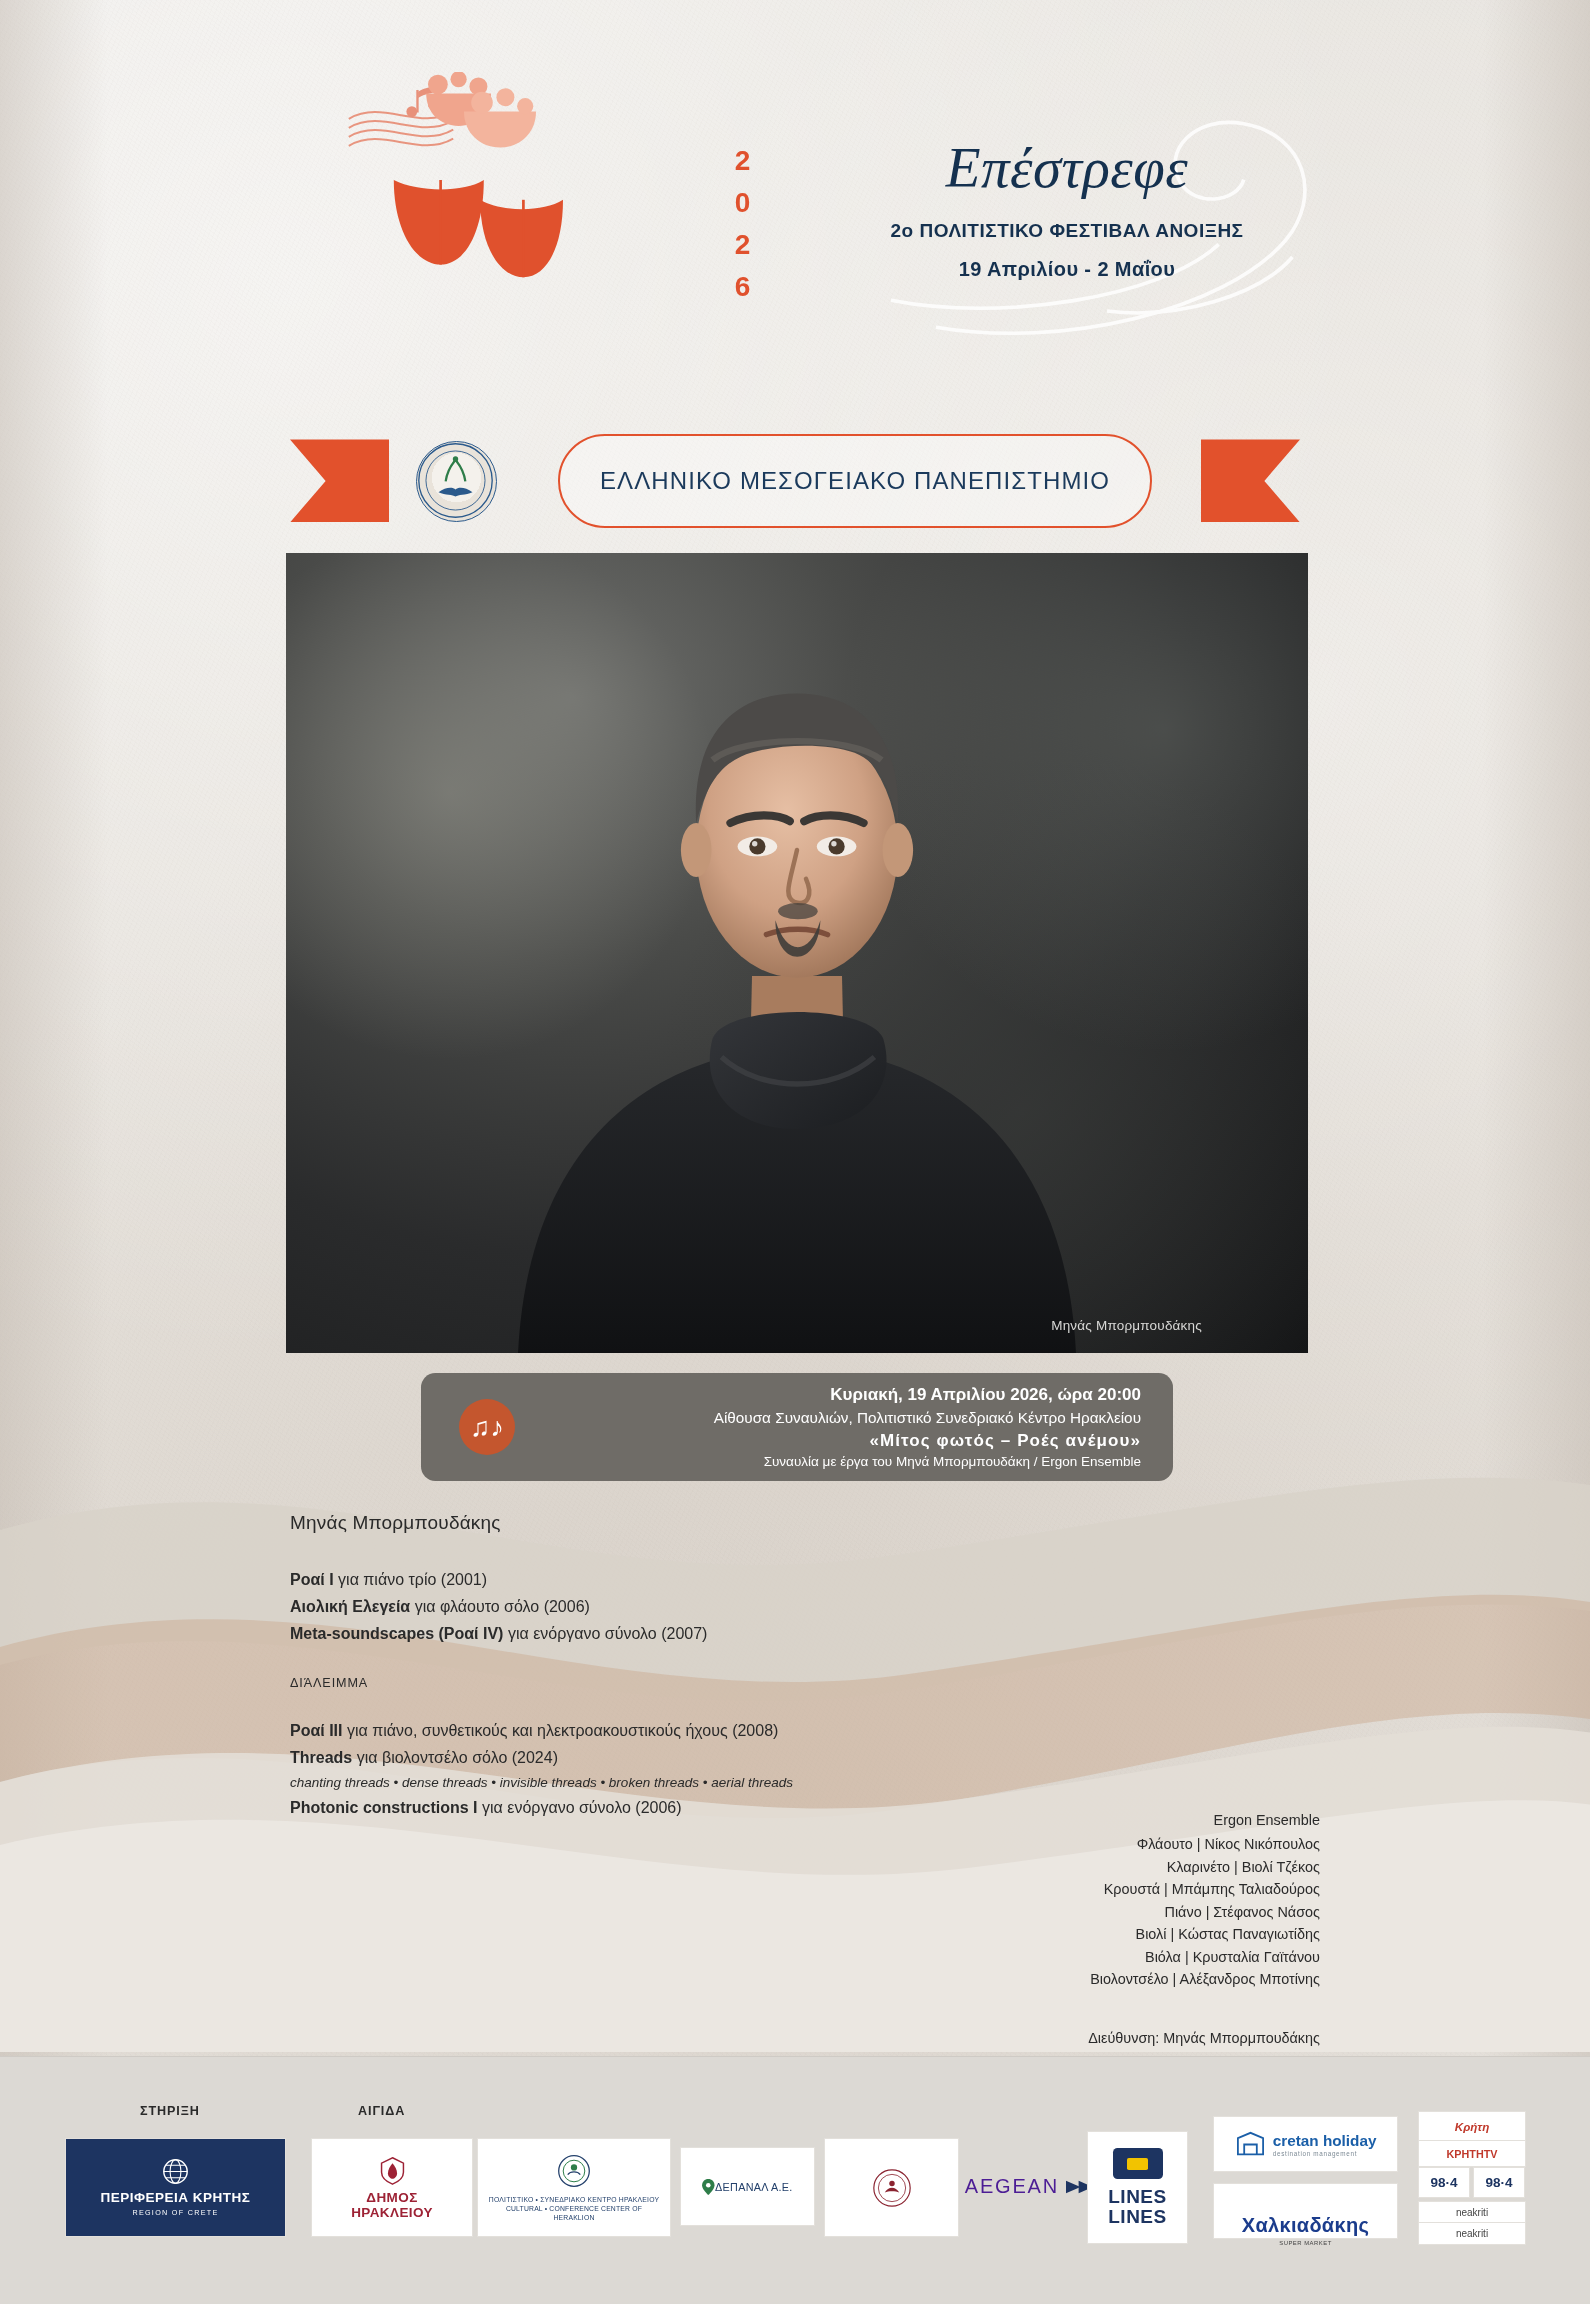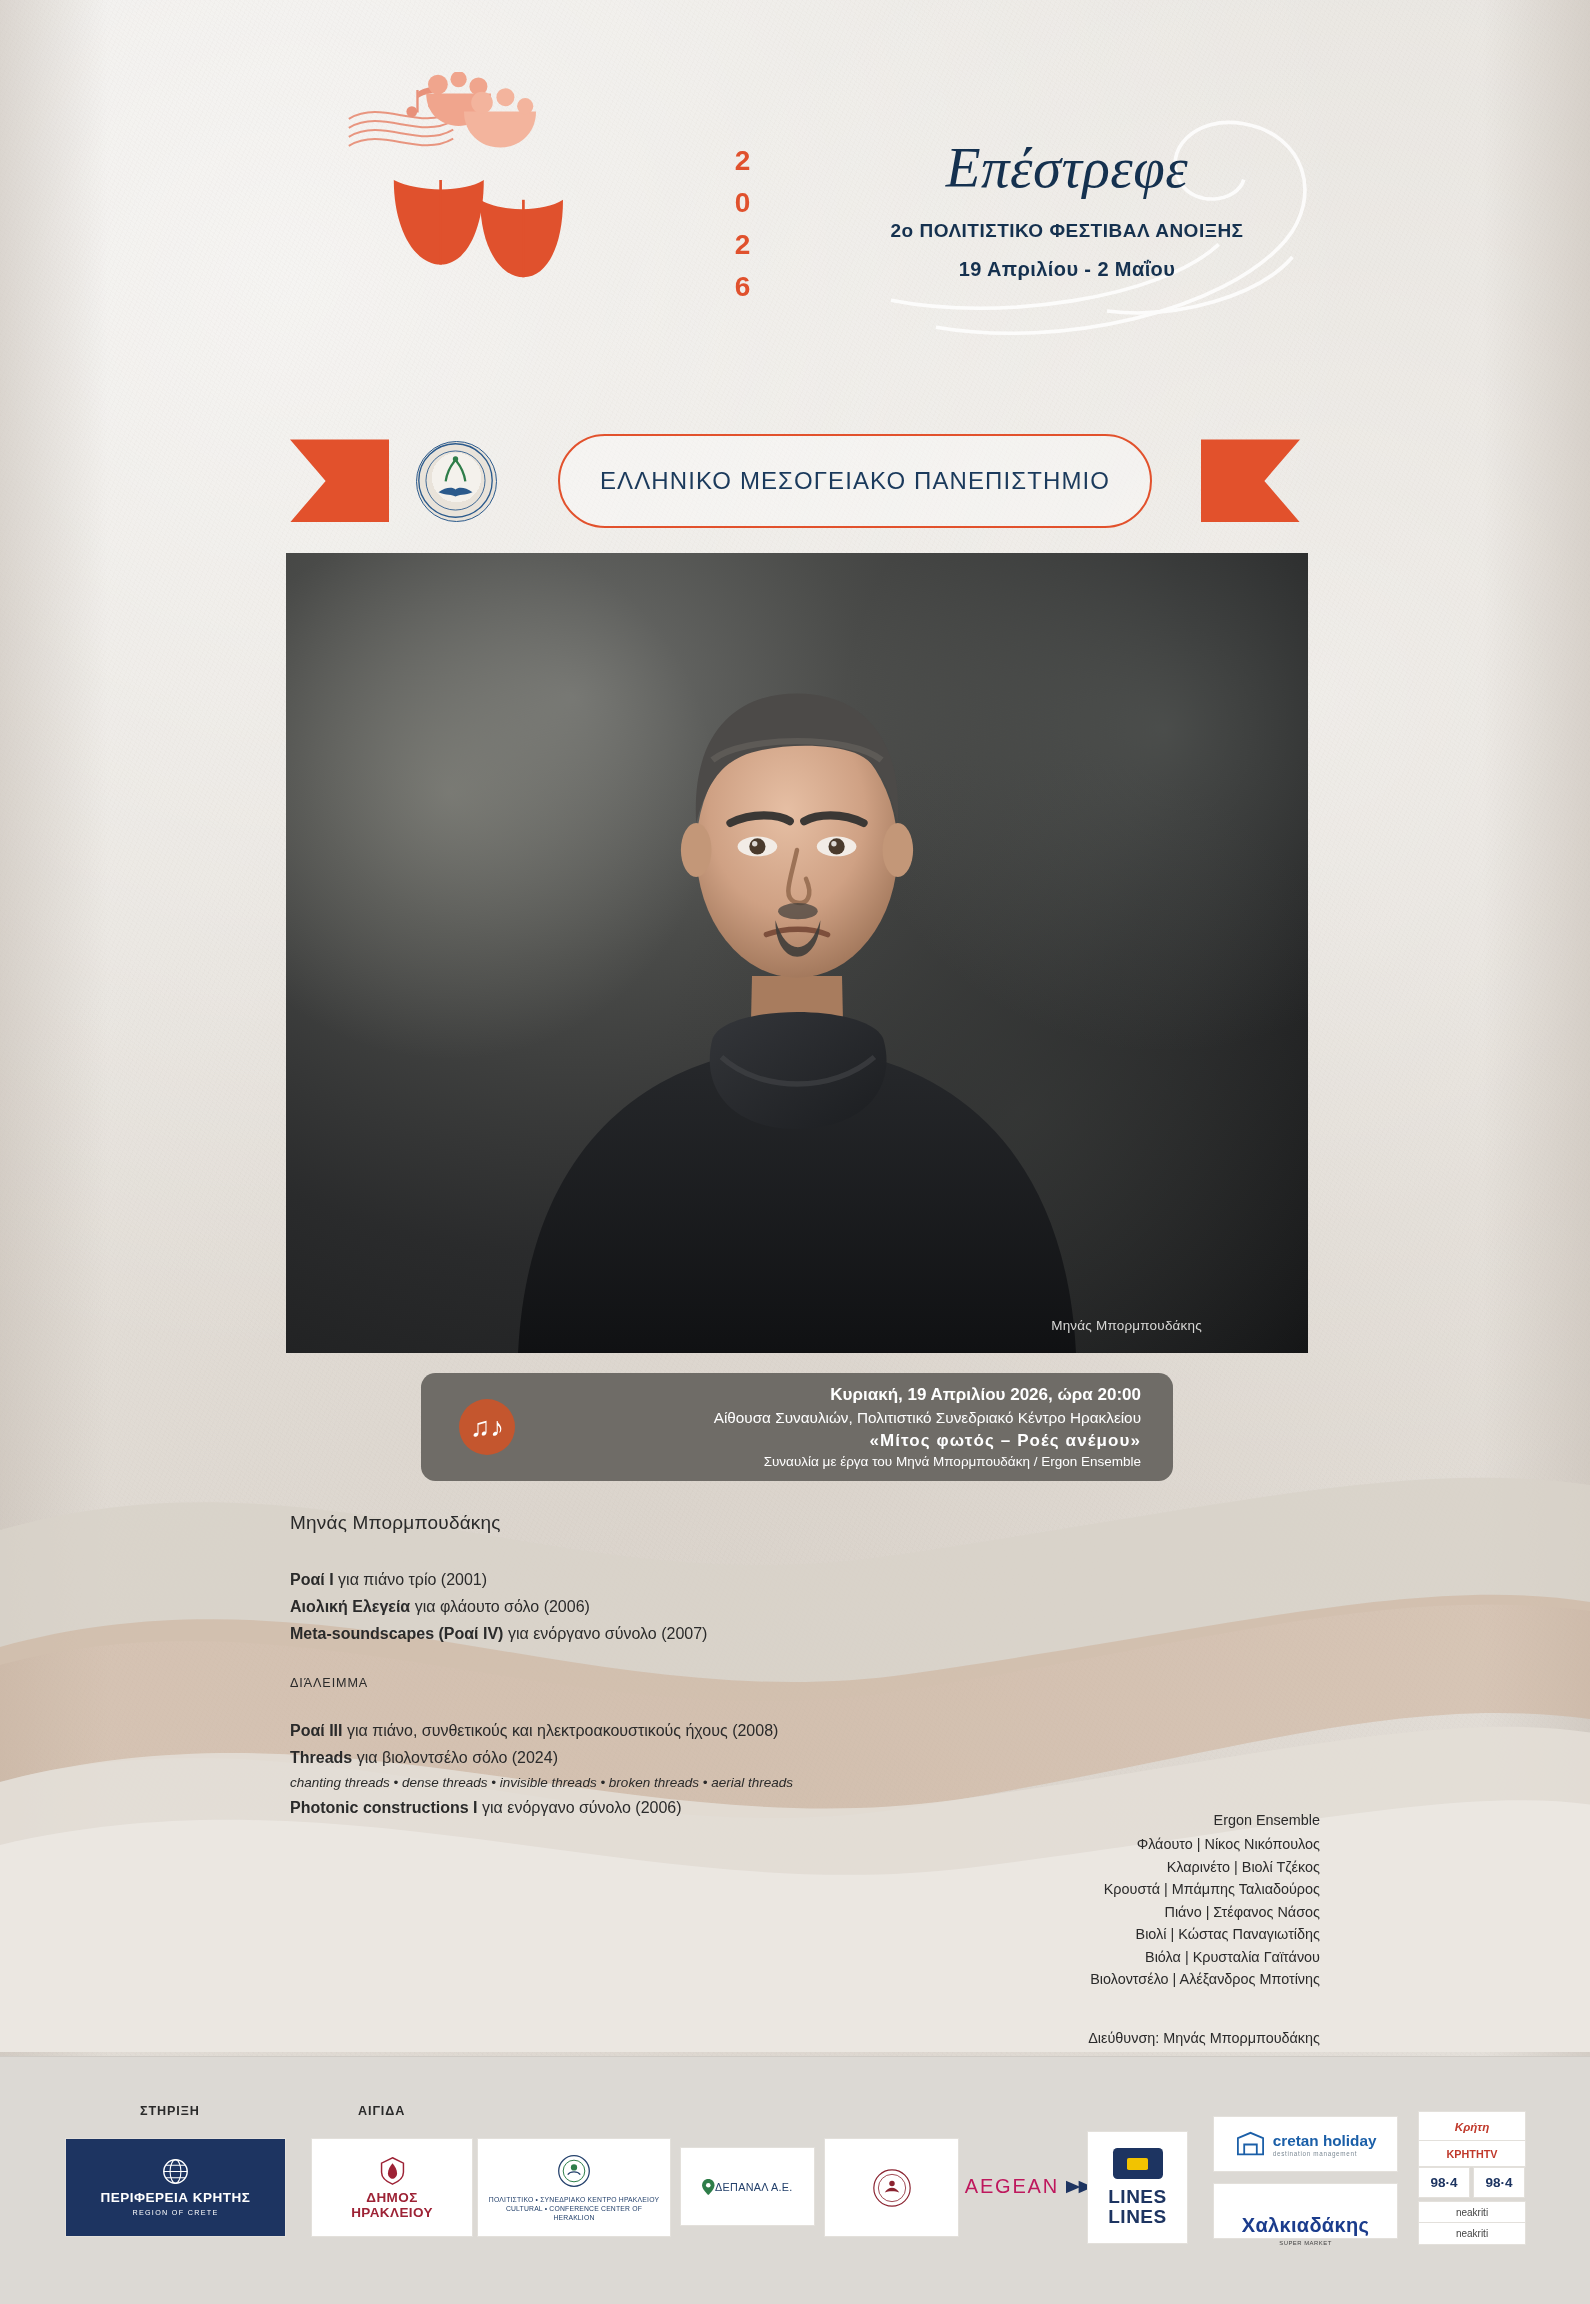--- a/index.html
+++ b/index.html
@@ -178,21 +178,21 @@
     position: absolute; background: #ffffff;
     display: flex; align-items: center; justify-content: center; flex-direction: column;
     border: 0.9px solid #e3e0db;
   }
   .sp-blue { background: #1d3461; color: #fff; }
   .sp-blue .sp-t1 { font-size: 13.5px; font-weight: bold; letter-spacing: 0.5px; }
   .sp-blue .sp-t2 { font-size: 7.2px; letter-spacing: 1.3px; margin-top: 3.6px; }
   .sp-t-red { color: #9d2235; font-weight: bold; font-size: 13.5px; letter-spacing: 0.4px; }
   .sp-small { font-size: 6.8px; color: #23406b; text-align: center; line-height: 9px; letter-spacing: 0.2px; }
   .sp-mid { font-size: 10.8px; color: #23406b; letter-spacing: 0.3px; }
-  .sp-aegean { font-size: 20px; color: #be185d; letter-spacing: 1.8px; font-weight: normal; }
+  .sp-aegean { font-size: 20px; color: #4c1d95; letter-spacing: 1.8px; font-weight: normal; }
   .sp-anek1 { font-size: 19px; font-weight: bold; color: #1d3461; letter-spacing: 0.5px; line-height: 20px; text-align:center;}
   .sp-ch { color:#1b3c8c; font-size: 20px; font-weight:bold; letter-spacing:0.3px;margin-top:38px;}
   .sp-ch2 { color:#444; font-size:5.9px; letter-spacing:0.5px; margin-top:2.7px;}
   .sp-cret1 { color:#1b5fa8; font-size:15.3px; font-weight:bold;}
   .sp-cret2 { color:#7d8a95; font-size:6.3px; letter-spacing:0.7px;}
   .sp-kriti1 { color:#c0392b; font-size:11.7px; font-weight:bold; font-style:italic;}
   .sp-kriti2 { color:#c0392b; font-size:10.8px; font-weight:bold;}
   .sp-98 { color:#1d3461; font-size:13.5px; font-weight:bold;}
   .sp-nk { color:#444; font-size:10px;}
 </style>

